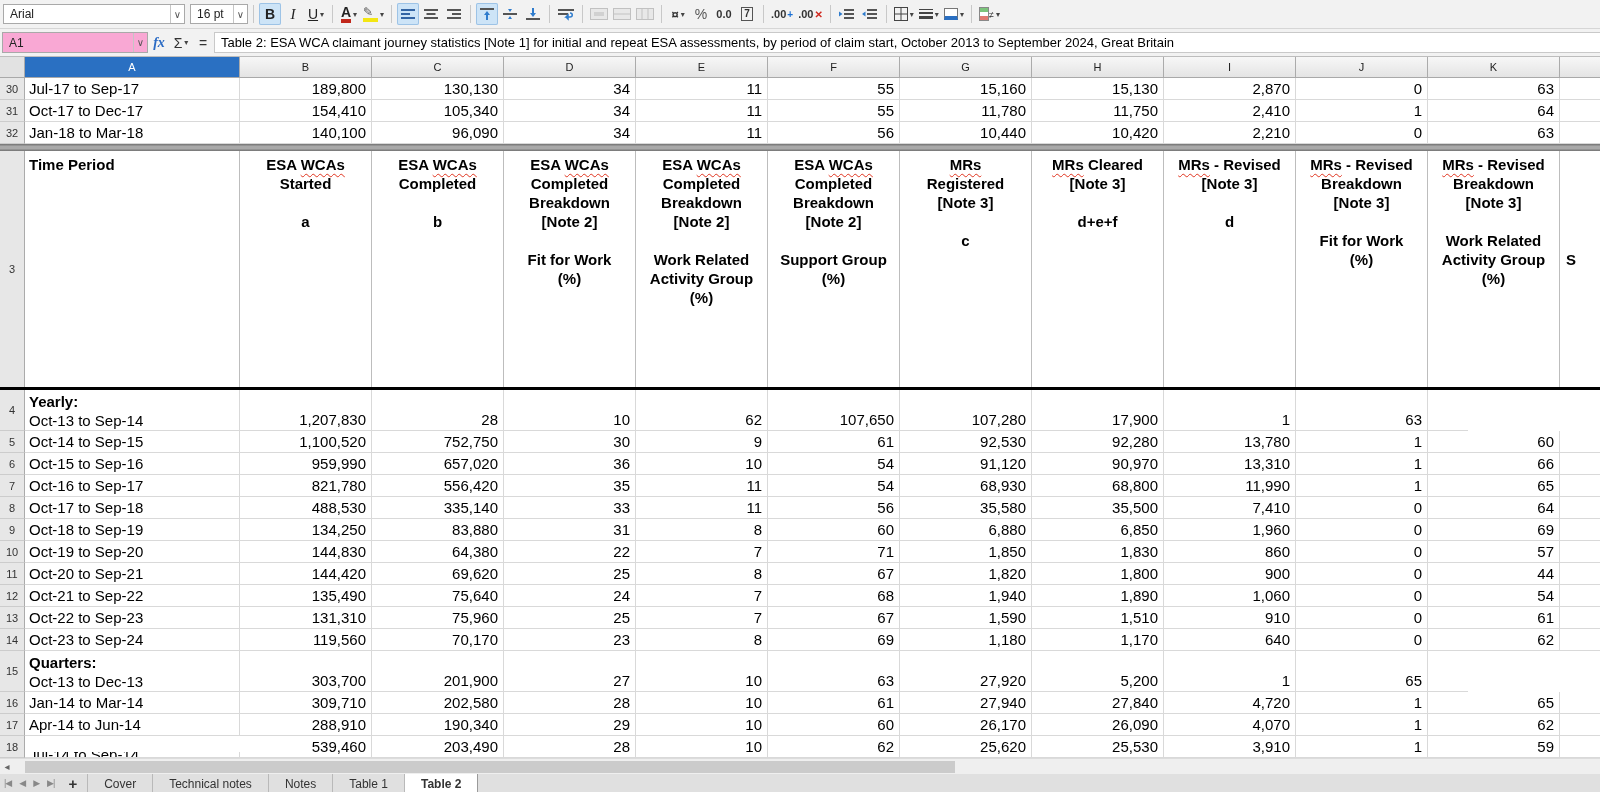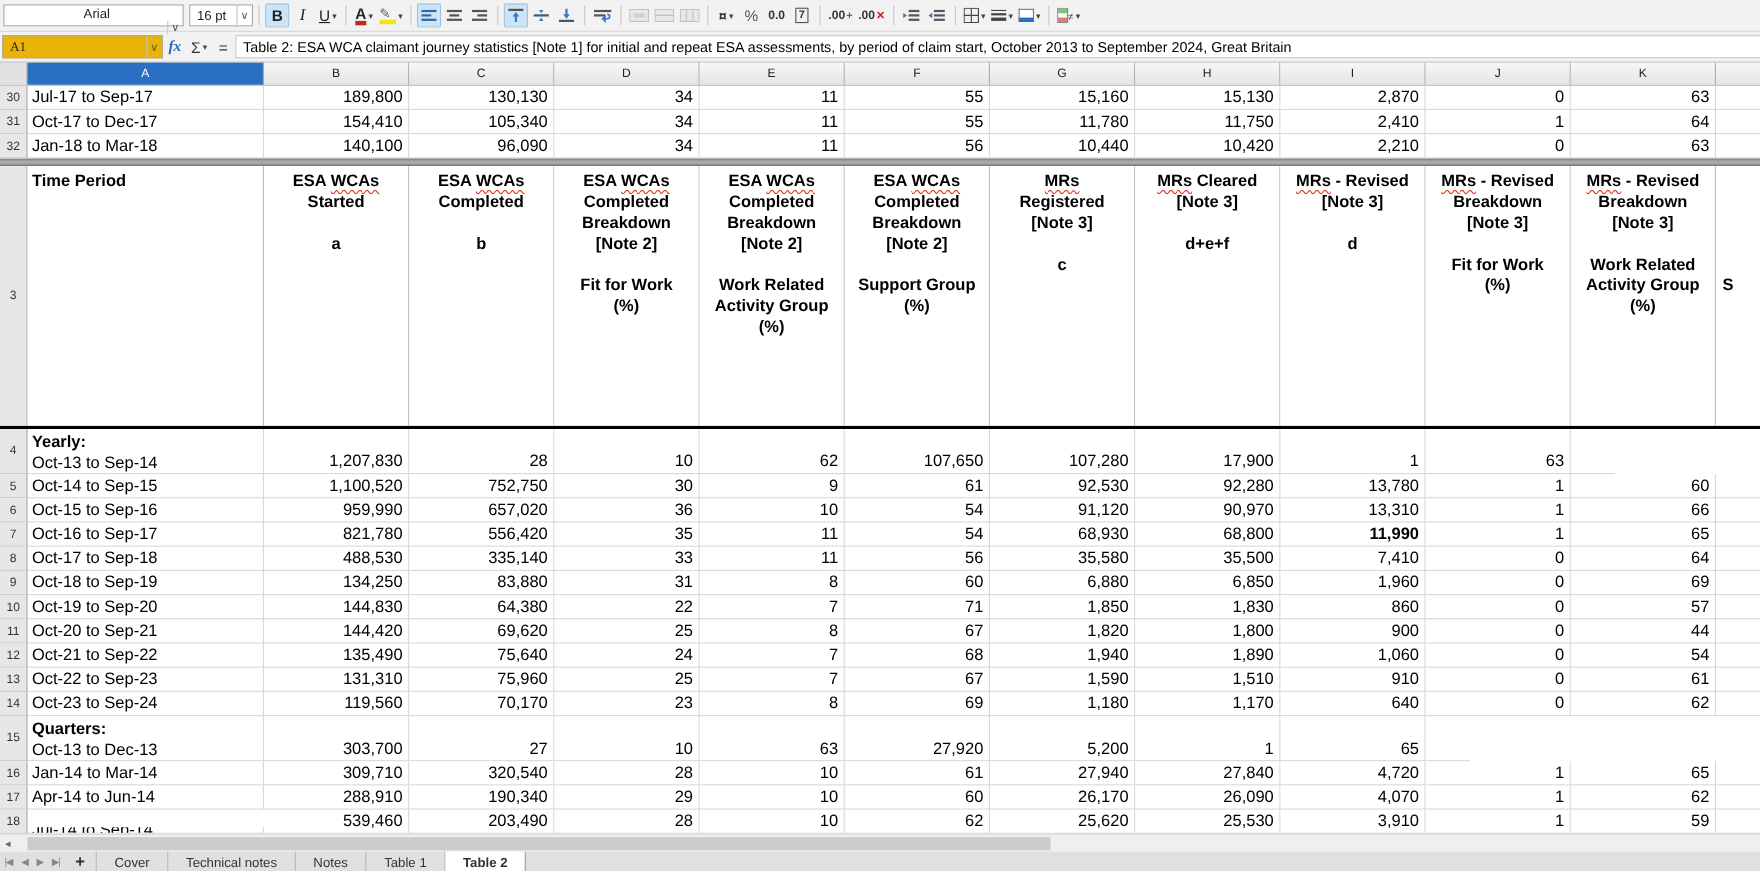--- a/index.html
+++ b/index.html
@@ -6,21 +6,21 @@
   #app{position:relative;width:1600px;height:792px;background:#fff;overflow:hidden;
        font-family:"Liberation Sans",sans-serif;-webkit-font-smoothing:antialiased;}
 
   
   .toolbar{height:29px;background:#f2f2f2;border-bottom:1px solid #d6d6d6;
            display:flex;align-items:center;padding:0 3px;gap:1px;box-sizing:border-box;}
   .combo{background:#fff;border:1px solid #a9a9a9;height:20px;display:flex;align-items:center;
          font-size:12px;color:#222;padding-left:6px;box-sizing:border-box;}
   .combo .carr{margin-left:auto;border-left:1px solid #c5c5c5;height:100%;display:flex;align-items:center;
                padding:0 3px;color:#555;font-size:10px;}
-  .w-font{width:164px;margin-right:4px;flex-direction:column;}
+  .w-font{width:182px;margin-right:4px;}
   .w-size{width:58px;}
   .sep{width:1px;height:18px;background:#c8c8c8;margin:0 4px;flex:none;}
   .tbtn{min-width:22px;height:22px;display:flex;align-items:center;justify-content:center;
         font-size:14px;color:#222;border-radius:2px;position:relative;padding:0 2px;box-sizing:border-box;}
   .tbtn.active{background:var(--act);box-shadow:inset 0 0 0 1px #9dc3e6;}
   .tbtn .drop{font-size:8px;color:#444;margin-left:2px;}
   .dis{opacity:.45;}
   .bold{font-weight:bold;}
   .ital{font-style:italic;font-family:"Liberation Serif",serif;font-size:15px;}
   .und{text-decoration:underline;}
@@ -28,22 +28,22 @@
   .hcolor{display:inline-block;width:15px;border-bottom:4px solid #f3e613;line-height:12px;font-size:12px;color:#555;}
   .mini{font-size:11px;font-weight:bold;color:#333;letter-spacing:0;}
   .datebox{border:1px solid #555;font-size:10px;font-weight:bold;padding:0 2px;line-height:12px;color:#333;}
   .plus{color:#1a6fd4;font-size:10px;font-weight:bold;margin-left:1px;}
   .cross{color:#d0281e;font-size:10px;font-weight:bold;margin-left:1px;}
   .bcolor{display:inline-block;width:14px;height:12px;border:1px solid #777;border-bottom:4px solid #2a6fc2;box-sizing:border-box;background:#fff;}
   svg.ic{display:block;}
 
   
   .fbar{height:27px;background:#f2f2f2;display:flex;align-items:center;box-sizing:border-box;padding:0;}
-  .namebox{width:146px;height:21px;margin-left:2px;background:#eab308;border:1px solid #a9a9a9;
-           display:flex;align-items:center;font-size:12px;color:#222;padding-left:6px;box-sizing:border-box;font-family:Liberation Serif, serif;}
+  .namebox{width:146px;height:21px;margin-left:2px;background:#f9a8d4;border:1px solid #a9a9a9;
+           display:flex;align-items:center;font-size:12px;color:#222;padding-left:6px;box-sizing:border-box;}
   .namebox .carr{margin-left:auto;border-left:1px solid #c5c5c5;height:100%;display:flex;align-items:center;padding:0 3px;color:#555;font-size:10px;}
   .fbtn{width:22px;height:22px;display:flex;align-items:center;justify-content:center;font-size:14px;color:#333;}
   .fx{color:#2b6bc4;font-family:"Liberation Serif",serif;font-style:italic;font-weight:bold;font-size:14px;}
   .finput{flex:1;height:21px;background:#fff;border:1px solid #c9c9c9;border-right:none;
           display:flex;align-items:center;font-size:13px;color:#000;padding-left:6px;
           white-space:nowrap;overflow:hidden;box-sizing:border-box;}
 
   
   #grid{position:absolute;left:0;top:56px;width:1600px;}
   .colheads{display:flex;height:22px;background:#e9e9e9;border-top:1px solid #bdbdbd;
@@ -416,21 +416,21 @@
       <div class="row" style="height: 22px;">
         <div class="rn">7</div>
         <div class="cell txt" style="width: 215px; flex: 0 0 auto;">Oct-16 to Sep-17</div>
         <div class="cell num" style="width: 132px; flex: 0 0 auto;">821,780</div>
         <div class="cell num" style="width: 132px; flex: 0 0 auto;">556,420</div>
         <div class="cell num" style="width: 132px; flex: 0 0 auto;">35</div>
         <div class="cell num" style="width: 132px; flex: 0 0 auto;">11</div>
         <div class="cell num" style="width: 132px; flex: 0 0 auto;">54</div>
         <div class="cell num" style="width: 132px; flex: 0 0 auto;">68,930</div>
         <div class="cell num" style="width: 132px; flex: 0 0 auto;">68,800</div>
-        <div class="cell num" style="width: 132px; flex: 0 0 auto; font-weight: bold;">11,990</div>
+        <div class="cell num" style="width: 132px; flex: 0 0 auto;">11,990</div>
         <div class="cell num" style="width: 132px; flex: 0 0 auto;">1</div>
         <div class="cell num" style="width: 132px; flex: 0 0 auto;">65</div>
         <div class="cell clipcell" style="width: 40px; flex: 0 0 auto;"></div>
       </div>
       <div class="row" style="height: 22px;">
         <div class="rn">8</div>
         <div class="cell txt" style="width: 215px; flex: 0 0 auto;">Oct-17 to Sep-18</div>
         <div class="cell num" style="width: 132px; flex: 0 0 auto;">488,530</div>
         <div class="cell num" style="width: 132px; flex: 0 0 auto;">335,140</div>
         <div class="cell num" style="width: 132px; flex: 0 0 auto;">33</div>
@@ -530,34 +530,35 @@
         <div class="cell num" style="width: 132px; flex: 0 0 auto;">1,170</div>
         <div class="cell num" style="width: 132px; flex: 0 0 auto;">640</div>
         <div class="cell num" style="width: 132px; flex: 0 0 auto;">0</div>
         <div class="cell num" style="width: 132px; flex: 0 0 auto;">62</div>
         <div class="cell clipcell" style="width: 40px; flex: 0 0 auto;"></div>
       </div>
       <div class="row grow" style="height: 41px;">
         <div class="rn">15</div>
         <div class="cell txt gcell" style="width: 215px; flex: 0 0 auto;"><span class="grp">Quarters:</span><br>Oct-13 to Dec-13</div>
         <div class="cell num" style="width: 132px; flex: 0 0 auto;">303,700</div>
+        <div class="cell num" style="width: 132px; flex: 0 0 auto;">201,900</div>
         <div class="cell num" style="width: 132px; flex: 0 0 auto;">27</div>
         <div class="cell num" style="width: 132px; flex: 0 0 auto;">10</div>
         <div class="cell num" style="width: 132px; flex: 0 0 auto;">63</div>
         <div class="cell num" style="width: 132px; flex: 0 0 auto;">27,920</div>
         <div class="cell num" style="width: 132px; flex: 0 0 auto;">5,200</div>
         <div class="cell num" style="width: 132px; flex: 0 0 auto;">1</div>
         <div class="cell num" style="width: 132px; flex: 0 0 auto;">65</div>
         <div class="cell clipcell" style="width: 40px; flex: 0 0 auto;"></div>
       </div>
       <div class="row" style="height: 22px;">
         <div class="rn">16</div>
         <div class="cell txt" style="width: 215px; flex: 0 0 auto;">Jan-14 to Mar-14</div>
         <div class="cell num" style="width: 132px; flex: 0 0 auto;">309,710</div>
-        <div class="cell num" style="width: 132px; flex: 0 0 auto;">320,540</div>
+        <div class="cell num" style="width: 132px; flex: 0 0 auto;">202,580</div>
         <div class="cell num" style="width: 132px; flex: 0 0 auto;">28</div>
         <div class="cell num" style="width: 132px; flex: 0 0 auto;">10</div>
         <div class="cell num" style="width: 132px; flex: 0 0 auto;">61</div>
         <div class="cell num" style="width: 132px; flex: 0 0 auto;">27,940</div>
         <div class="cell num" style="width: 132px; flex: 0 0 auto;">27,840</div>
         <div class="cell num" style="width: 132px; flex: 0 0 auto;">4,720</div>
         <div class="cell num" style="width: 132px; flex: 0 0 auto;">1</div>
         <div class="cell num" style="width: 132px; flex: 0 0 auto;">65</div>
         <div class="cell clipcell" style="width: 40px; flex: 0 0 auto;"></div>
       </div>

